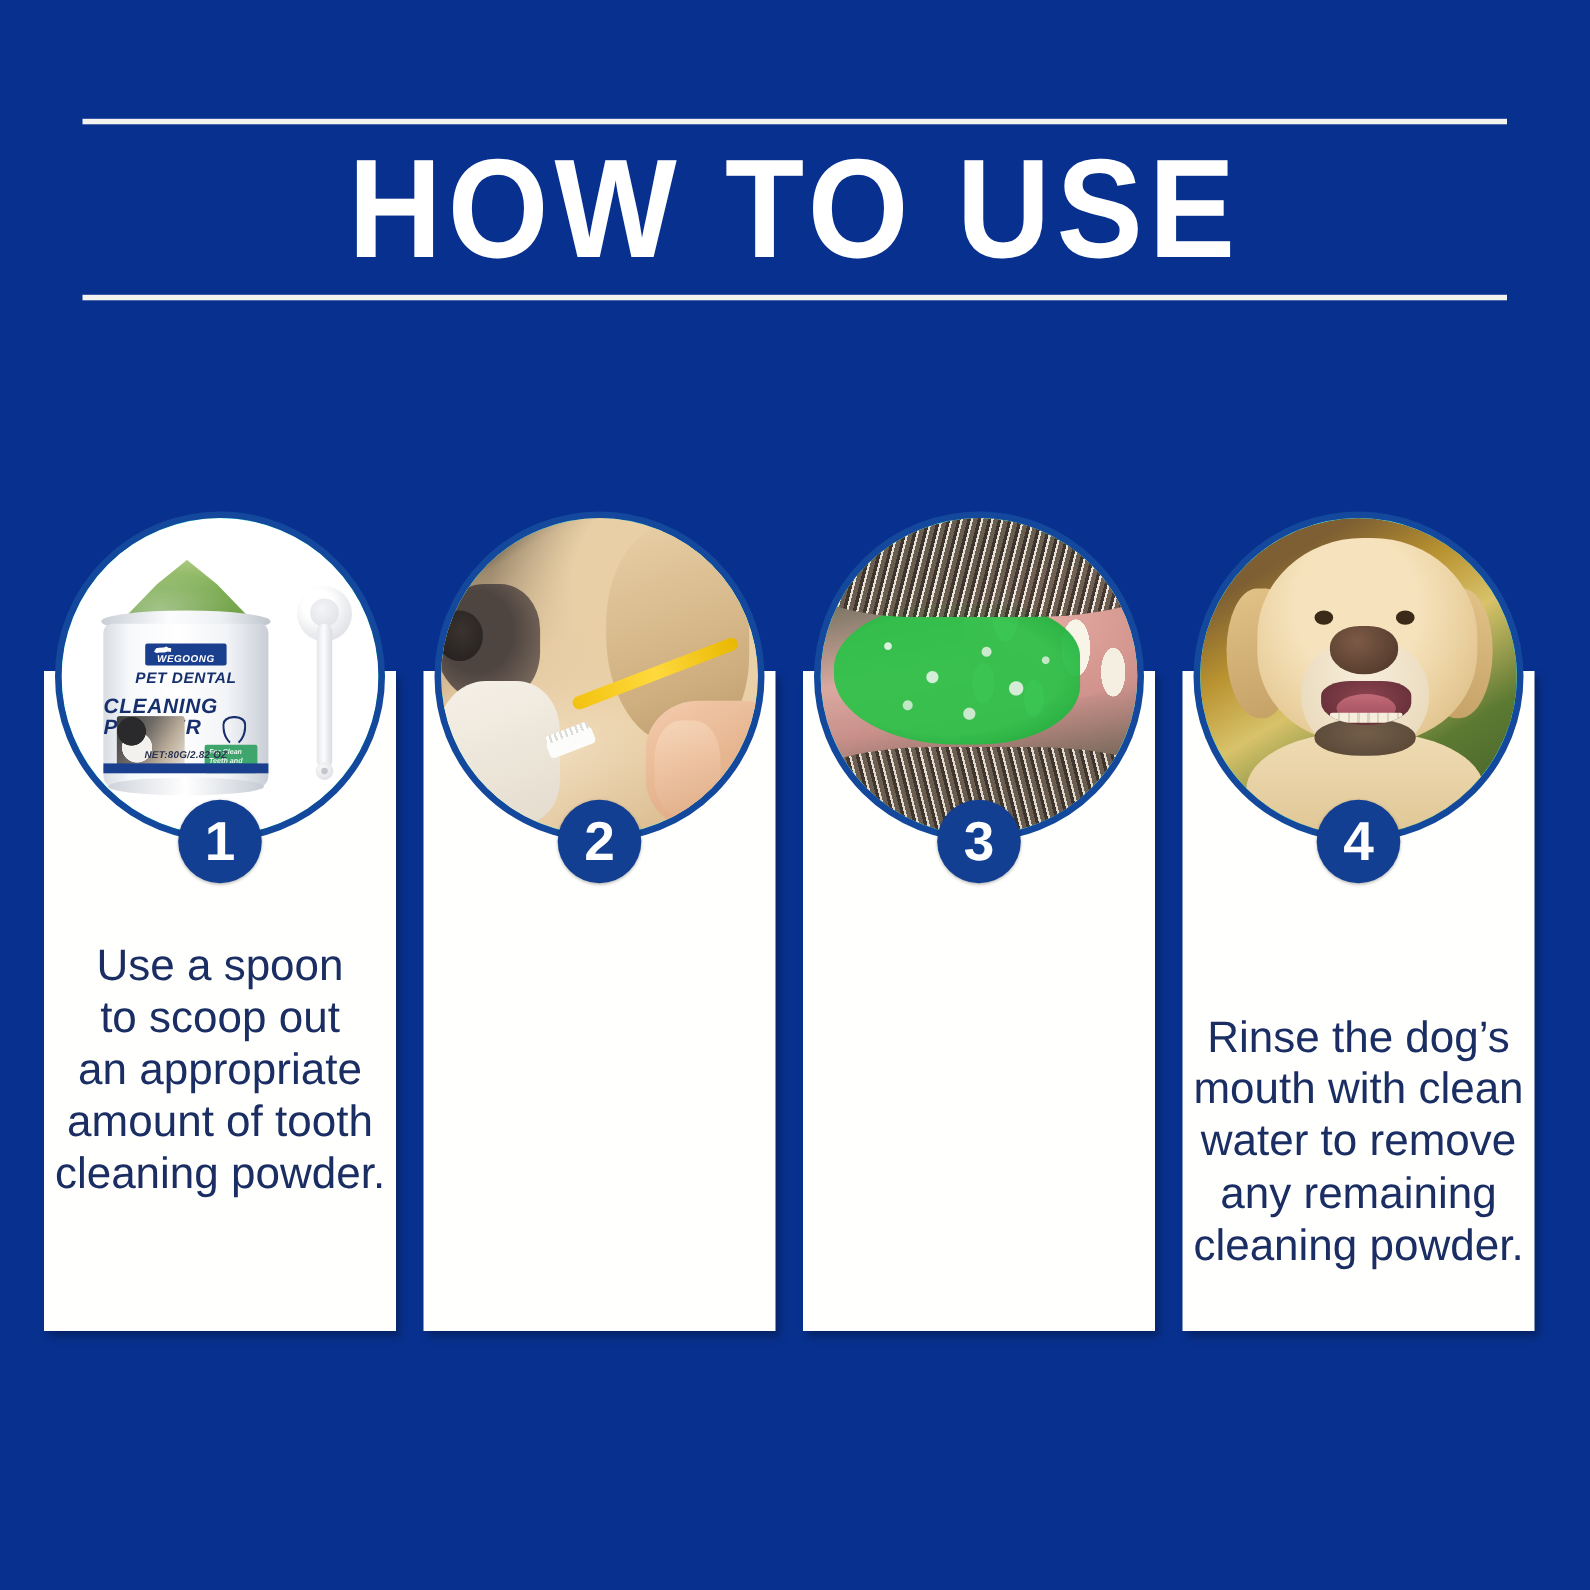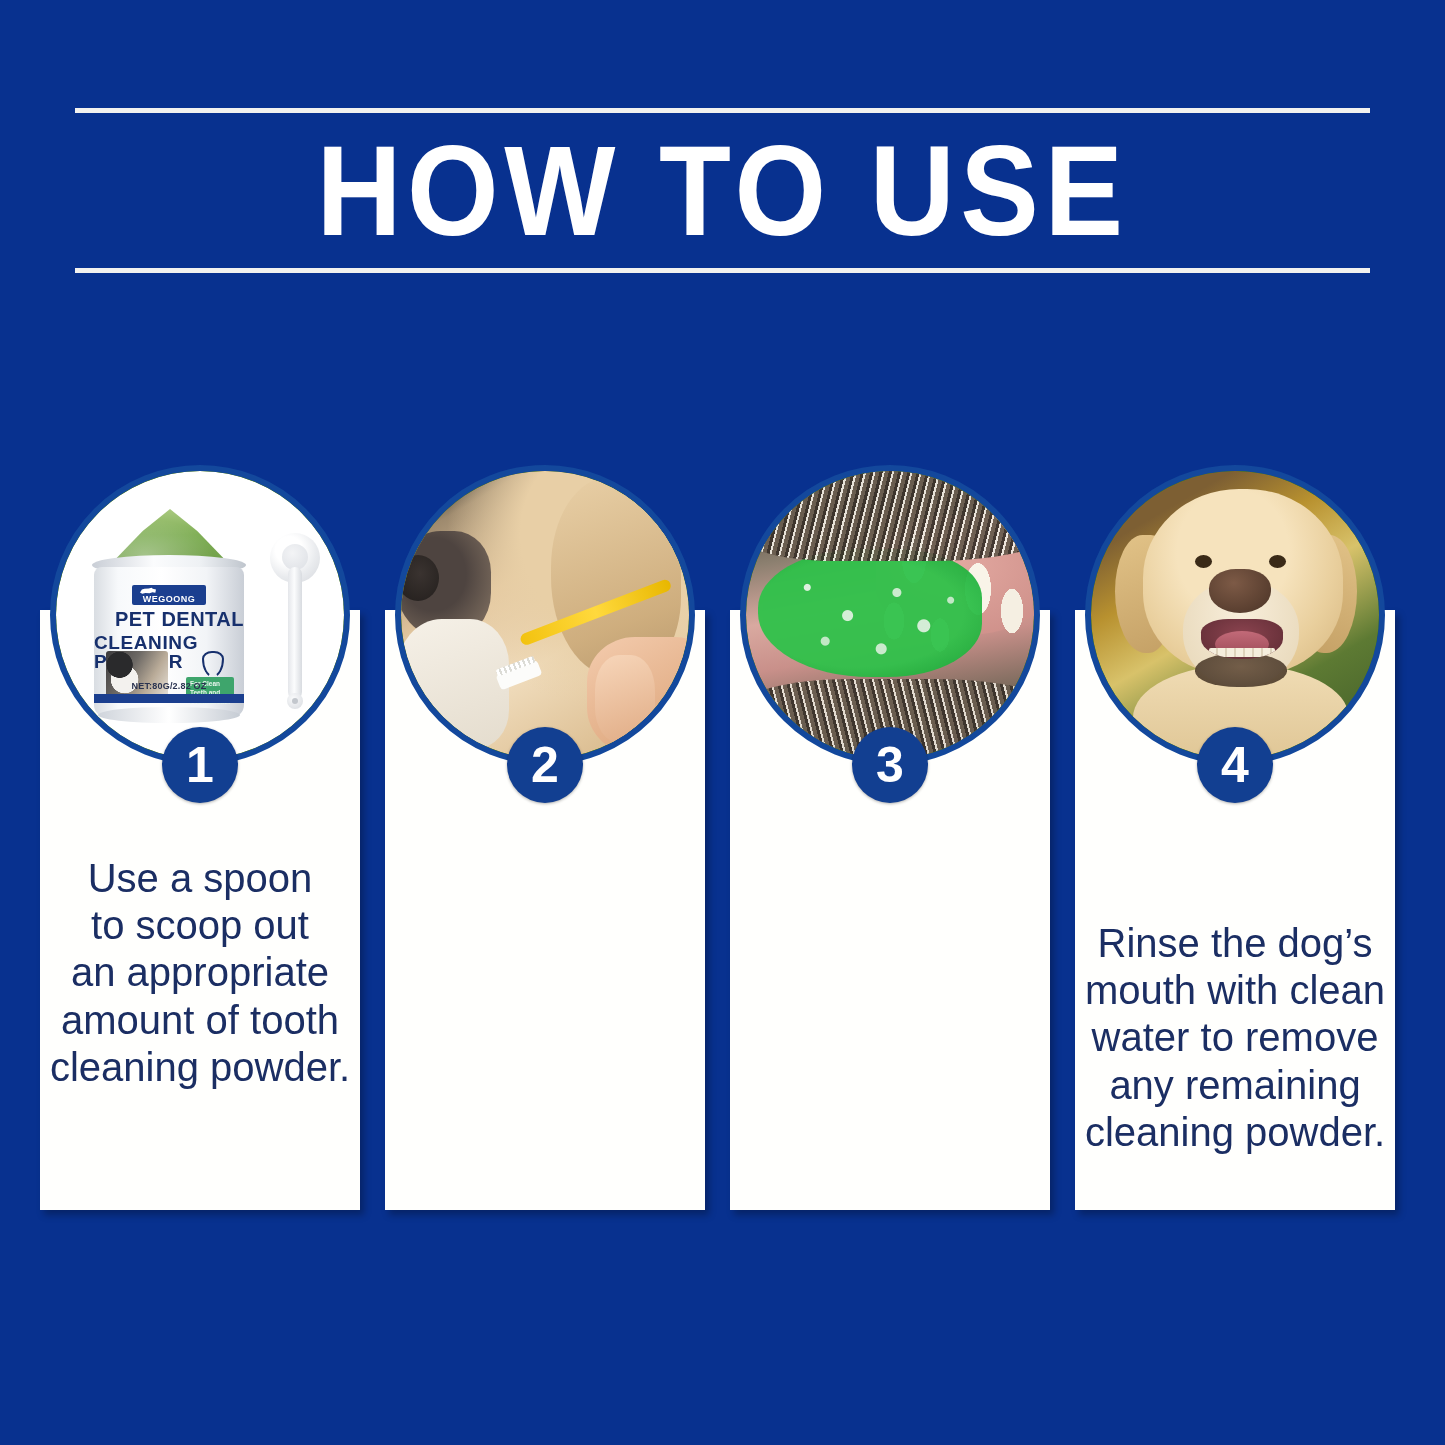--- a/index.html
+++ b/index.html
@@ -86,22 +86,23 @@
     top: 0;
     width: 300px;
     height: 300px;
     z-index: 3;
   }
   .circle-ring {
     position: absolute;
     inset: 0;
     border-radius: 50%;
     border: 6px solid #13489c;
-    background: #4d7c0f;
+    background: #5eead4;
     overflow: hidden;
+    font-style: italic;
   }
   .photo {
     position: absolute;
     inset: 0;
     border-radius: 50%;
     overflow: hidden;
   }
 
   
   .badge {
@@ -194,21 +195,21 @@
     box-sizing: border-box;
   }
   .jar-logo-text { color:#fff; font-size:9px; font-weight:700; letter-spacing:0.5px; line-height:1; }
   .jar-logo-dog {
     position:absolute; left:8px; top:2px; width:16px; height:8px;
     background:#fff;
     clip-path: polygon(0% 70%, 12% 30%, 28% 22%, 55% 20%, 72% 8%, 80% 22%, 100% 30%, 96% 72%, 78% 66%, 60% 78%, 34% 76%, 14% 84%);
   }
   .jar-t1 {
     position:absolute; left:0; top:42px; width:100%;
-    text-align:right; color:#17306d; font-size:20px; font-weight:700; letter-spacing:0.5px; line-height:1;
+    text-align:center; color:#17306d; font-size:14px; font-weight:700; letter-spacing:0.5px; line-height:1;
   }
   .jar-t2 {
     position:absolute; left:0; top:66px; width:100%;
     text-align:left; color:#17306d; font-size:19px; font-weight:700; letter-spacing:0.6px; line-height:1;
   }
   .jar-dog-photo {
     position:absolute; left:12px; top:84px; width:62px; height:46px;
     background:
       radial-gradient(circle at 22% 30%, #2a2a2c 0 22%, transparent 23%),
       radial-gradient(circle at 30% 62%, #f3f1ee 0 26%, transparent 27%),

